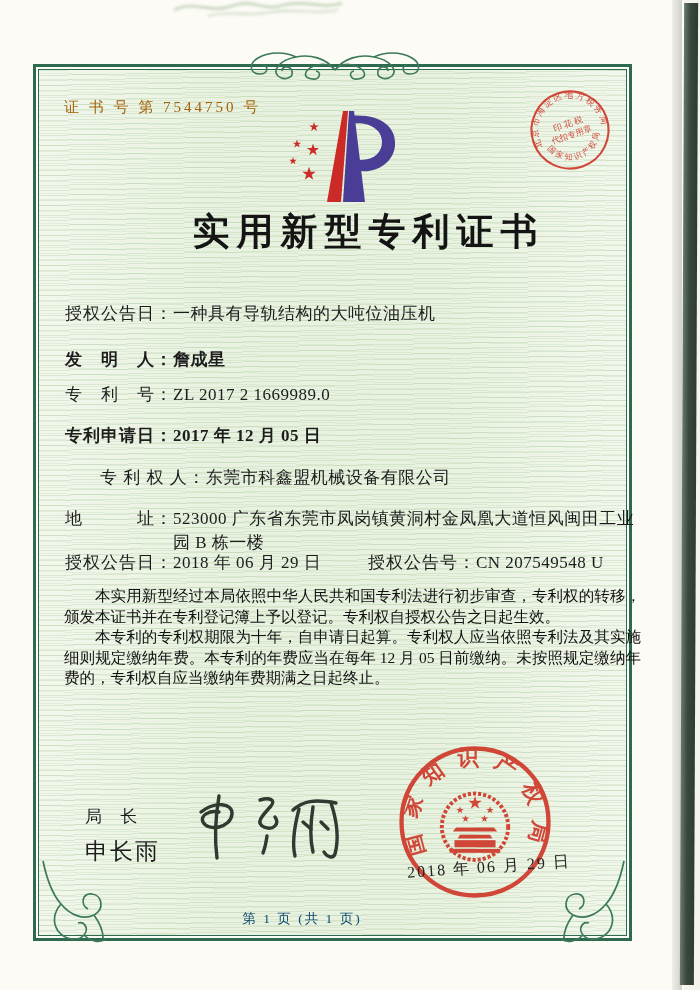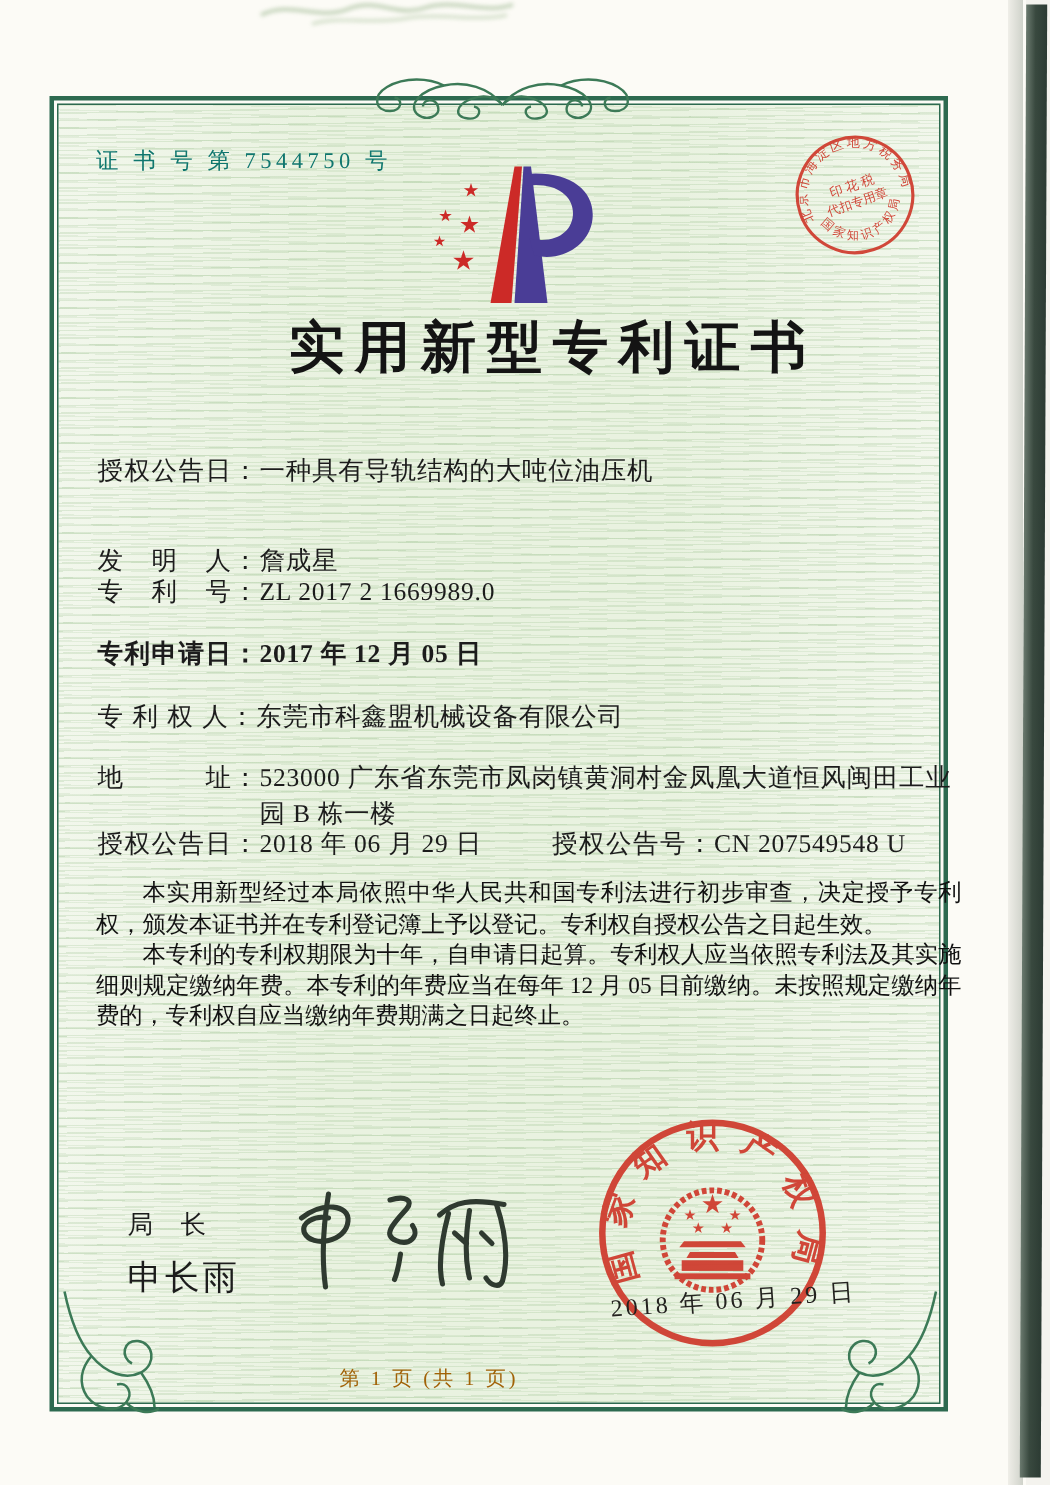--- a/index.html
+++ b/index.html
@@ -24,21 +24,21 @@
     border:3px solid #2d6a50;box-sizing:border-box;}
   .frame-inner{position:absolute;left:2px;top:2px;right:2px;bottom:2px;
     border:1px solid #2d6a50;
     background-color:#edf4e6;
     background-image:
       repeating-linear-gradient(179deg, rgba(126,175,112,.20) 0 1px, rgba(0,0,0,0) 1px 5px),
       repeating-linear-gradient(181.5deg, rgba(126,175,112,.14) 0 1px, rgba(0,0,0,0) 1px 6px),
       linear-gradient(90deg,#f2f7ec, #e9f2e0 30%, #e9f2e0 70%, #f2f7ec);}
   .orn{position:absolute;}
 
-  .cert-no{position:absolute;left:64px;top:98px;font-size:15px;letter-spacing:3px;color:#0f766e;}
+  .cert-no{position:absolute;left:64px;top:98px;font-size:15px;letter-spacing:3px;color:#a16207;}
   .logo{position:absolute;left:283px;top:108px;width:118px;height:98px;}
   .title{position:absolute;left:33px;top:207px;width:671px;text-align:center;
     font-size:37px;font-weight:bold;letter-spacing:7px;color:#141414;}
 
   .frow{position:absolute;left:65px;font-size:17px;white-space:nowrap;}
   .flabel{white-space:pre;letter-spacing:1px;}
   .fvalue{letter-spacing:.5px;}
   .addr-wrap{white-space:normal;}
   .addr-wrap .fvalue{display:inline-block;vertical-align:top;width:465px;white-space:normal;
     line-height:24px;}
@@ -48,22 +48,22 @@
 
   .issuer-title{position:absolute;left:85px;top:805px;font-size:17px;letter-spacing:7px;text-align:center;}
   .issuer-name{position:absolute;left:85px;top:836px;font-size:23px;letter-spacing:2px;}
   .signature{position:absolute;left:188px;top:786px;width:165px;height:84px;}
 
   .seal-tax{position:absolute;left:528px;top:88px;width:84px;height:84px;
     transform:rotate(-19deg);opacity:.92;}
   .seal-cnipa{position:absolute;left:396px;top:743px;width:158px;height:158px;opacity:.93;}
   .seal-date{position:absolute;left:407px;top:857px;font-size:16px;letter-spacing:2px;
     color:#23221f;transform:rotate(-4deg);}
-  .footer{position:absolute;left:17px;top:910px;width:538px;text-align:center;
-    font-size:13.5px;letter-spacing:2px;color:#a16207;}
+  .footer{position:absolute;left:33px;top:910px;width:538px;text-align:center;
+    font-size:13.5px;letter-spacing:2px;color:#0c4a6e;}
 </style>
 </head>
 <body>
 
 <div class="paper"></div>
 
 <svg class="bleed" viewBox="0 0 180 24">
   <path d="M6,14 C26,4 44,18 64,10 C84,2 96,16 116,9 C136,3 156,14 174,7" fill="none" stroke="#86a878" stroke-width="2.2"></path>
   <path d="M40,20 C60,14 80,21 104,16 C126,12 148,19 170,14" fill="none" stroke="#9ab88c" stroke-width="1.6"></path>
 </svg>
@@ -114,44 +114,44 @@
   <polygon points="60,3 65,3 58,94 44,94" fill="#cc2a27"></polygon>
   <polygon points="66,3 71,3 82,94 60,94" fill="#4a3d96"></polygon>
   <path d="M66,8 C97,5 114,19 112,38 C110,57 89,67 73,62 L70,51 C88,55 99,46 99,34 C99,21 85,13 67,16 Z" fill="#4a3d96"></path>
 </svg>
 
 <div class="title">实用新型专利证书</div>
 
 <div class="frow" style="top:302px;">
   <span class="flabel">授权公告日：</span><span class="fvalue">一种具有导轨结构的大吨位油压机</span>
 </div>
-<div class="frow" style="top:362px;">
+<div class="frow" style="top:348px;font-weight:bold;">
   <span class="flabel">发　明　人：</span><span class="fvalue">詹成星</span>
 </div>
 <div class="frow" style="top:383px;">
   <span class="flabel">专　利　号：</span><span class="fvalue">ZL 2017 2 1669989.0</span>
 </div>
 <div class="frow" style="top:424px;font-weight:bold;">
   <span class="flabel">专利申请日：</span><span class="fvalue">2017 年 12 月 05 日</span>
 </div>
-<div class="frow" style="top:466px;">
+<div class="frow" style="top:466px;margin-left:35px;">
   <span class="flabel">专 利 权 人：</span><span class="fvalue">东莞市科鑫盟机械设备有限公司</span>
 </div>
 <div class="frow addr-wrap" style="top:507px;">
   <span class="flabel">地　　　址：</span><span class="fvalue">523000 广东省东莞市凤岗镇黄洞村金凤凰大道恒风闽田工业园 B 栋一楼</span>
 </div>
 <div class="frow" style="top:551px;">
   <span class="flabel">授权公告日：</span><span class="fvalue">2018 年 06 月 29 日</span>
 </div>
 <div class="frow" style="top:551px;left:368px;text-align:center;">
   <span class="flabel">授权公告号：</span><span class="fvalue">CN 207549548 U</span>
 </div>
 
 <div class="paras">
-  <p>本实用新型经过本局依照中华人民共和国专利法进行初步审查，决定授予专利权，颁发本证书并在专利登记簿上予以登记。专利权自授权公告之日起生效。</p>
+  <p>本实用新型经过本局依照中华人民共和国专利法进行初步审查，专利权的转移，颁发本证书并在专利登记簿上予以登记。专利权自授权公告之日起生效。</p>
   <p>本专利的专利权期限为十年，自申请日起算。专利权人应当依照专利法及其实施细则规定缴纳年费。本专利的年费应当在每年 12 月 05 日前缴纳。未按照规定缴纳年费的，专利权自应当缴纳年费期满之日起终止。</p>
 </div>
 
 <div class="issuer-title">局 长</div>
 <div class="issuer-name">申长雨</div>
 
 <svg class="signature" viewBox="0 0 165 84">
   <g fill="none" stroke="#2f3a30" stroke-width="3.4" stroke-linecap="round">
     <path d="M31,10 C28,28 26,50 29,72"></path>
     <path d="M13,26 C27,15 45,17 44,28 C43,42 20,46 15,36 C12,29 22,24 31,26"></path>

